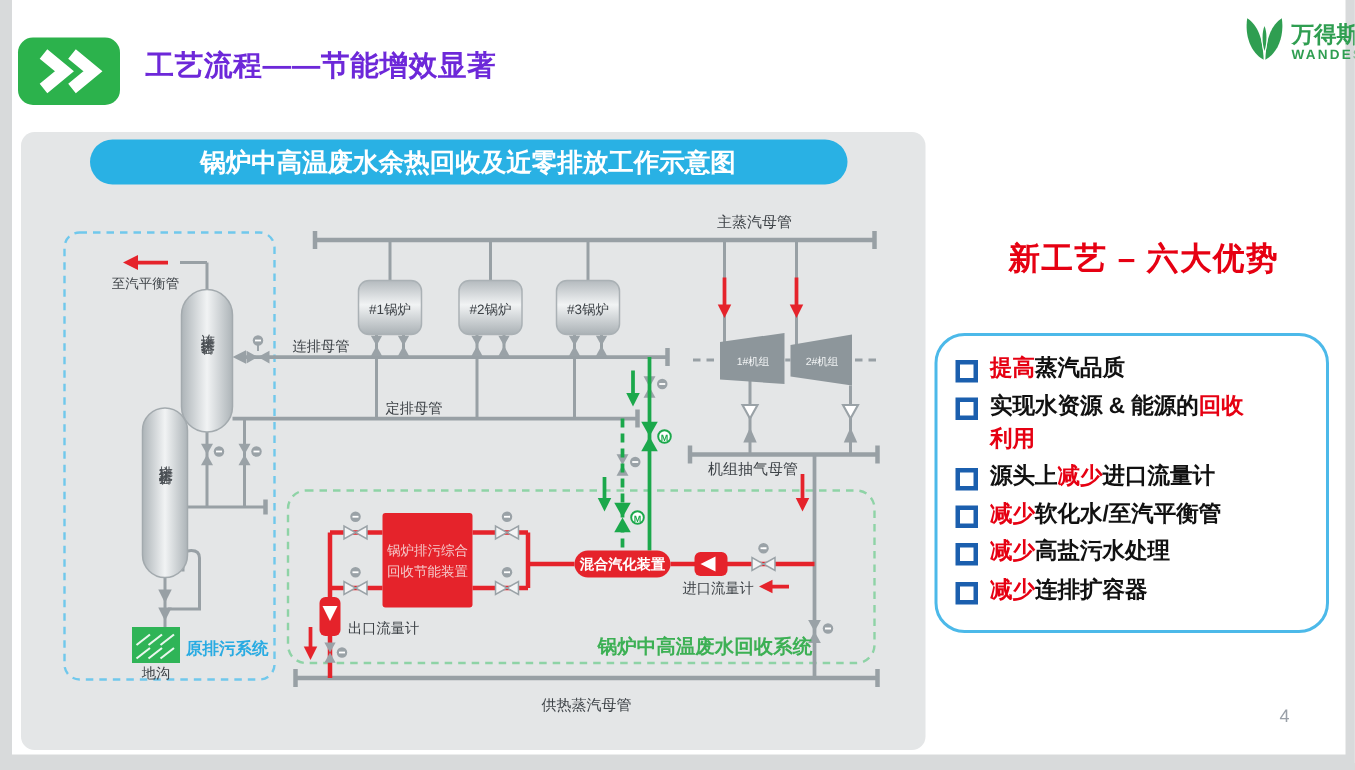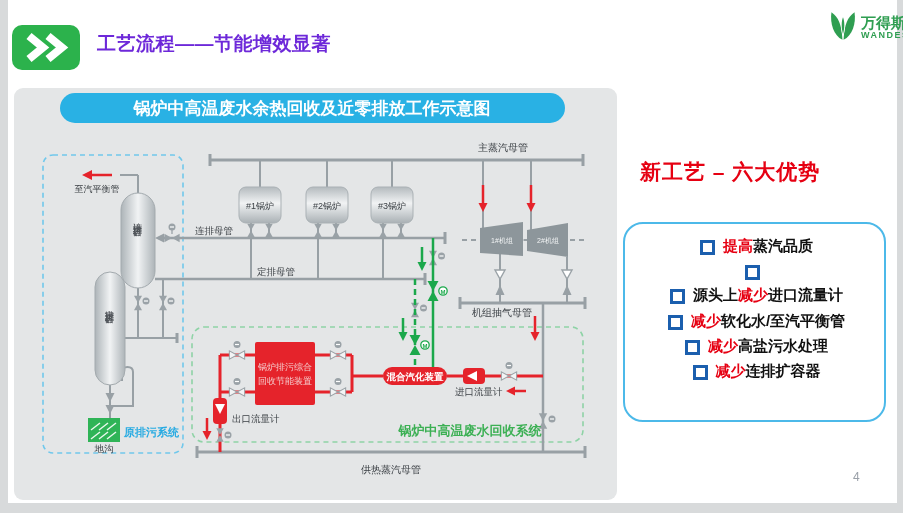--- a/index.html
+++ b/index.html
@@ -12,26 +12,26 @@
   
   .title-badge{position:absolute;left:4px;top:25px;width:68px;height:45px;background:#2cb24c;border-radius:10px;}
   .page-title{position:absolute;left:89px;top:31px;font-size:19px;font-weight:bold;color:#6d28d9;letter-spacing:.5px;}
   .logo{position:absolute;left:820px;top:8px;display:flex;align-items:center;gap:3px;}
   .logo-texts{display:flex;flex-direction:column;line-height:1.05;}
   .logo-cn{font-size:15px;font-weight:bold;color:#2f9e51;}
   .logo-en{font-size:9px;font-weight:bold;color:#2f9e51;letter-spacing:1.5px;}
   
   .panel{position:absolute;left:6px;top:88px;width:603px;height:412px;background:#e4e6e7;border-radius:9px;}
   
-  .adv-heading{position:absolute;left:632px;top:158px;width:245px;text-align:left;
+  .adv-heading{position:absolute;left:632px;top:158px;width:245px;text-align:center;
     font-size:21px;font-weight:bold;color:#e60012;letter-spacing:1px;}
   .adv-box{position:absolute;left:615px;top:222px;width:241px;height:176px;
     border:2px solid #4cb9e9;border-radius:20px;padding:11px 8px 9px 10px;
     display:flex;flex-direction:column;gap:4px;background:#ffffff;}
-  .adv-item{display:flex;align-items:flex-start;font-size:15px;font-weight:bold;color:#111;line-height:1.42;justify-content:center;}
+  .adv-item{display:flex;align-items:flex-start;font-size:15px;font-weight:bold;color:#111;line-height:1.42;}
   .adv-bullet{flex:0 0 auto;width:9px;height:9px;border:3px solid #1b5fae;margin:5px 8px 0 2px;}
   .adv-text{max-width:176px;}
   .red{color:#e60012;}
   .page-number{position:absolute;left:845px;top:470px;font-size:12px;color:#9aa0a8;}
   svg text{font-family:"Liberation Sans","DejaVu Sans",sans-serif;}
   .vtext{writing-mode:vertical-rl;text-orientation:upright;glyph-orientation-vertical:0;letter-spacing:1px;}
 </style>
 </head>
 <body>
 
@@ -323,20 +323,21 @@
   </div>
 
   <div class="adv-heading">新工艺 – 六大优势</div>
   <div class="adv-box">
     <div class="adv-item">
       <span class="adv-bullet"></span>
       <span class="adv-text"><span class="red">提高</span><span>蒸汽品质</span></span>
     </div>
     <div class="adv-item">
       <span class="adv-bullet"></span>
+      <span class="adv-text"><span>实现水资源 &amp; 能源的</span><span class="red">回收利用</span></span>
     </div>
     <div class="adv-item">
       <span class="adv-bullet"></span>
       <span class="adv-text"><span>源头上</span><span class="red">减少</span><span>进口流量计</span></span>
     </div>
     <div class="adv-item">
       <span class="adv-bullet"></span>
       <span class="adv-text"><span class="red">减少</span><span>软化水/至汽平衡管</span></span>
     </div>
     <div class="adv-item">

